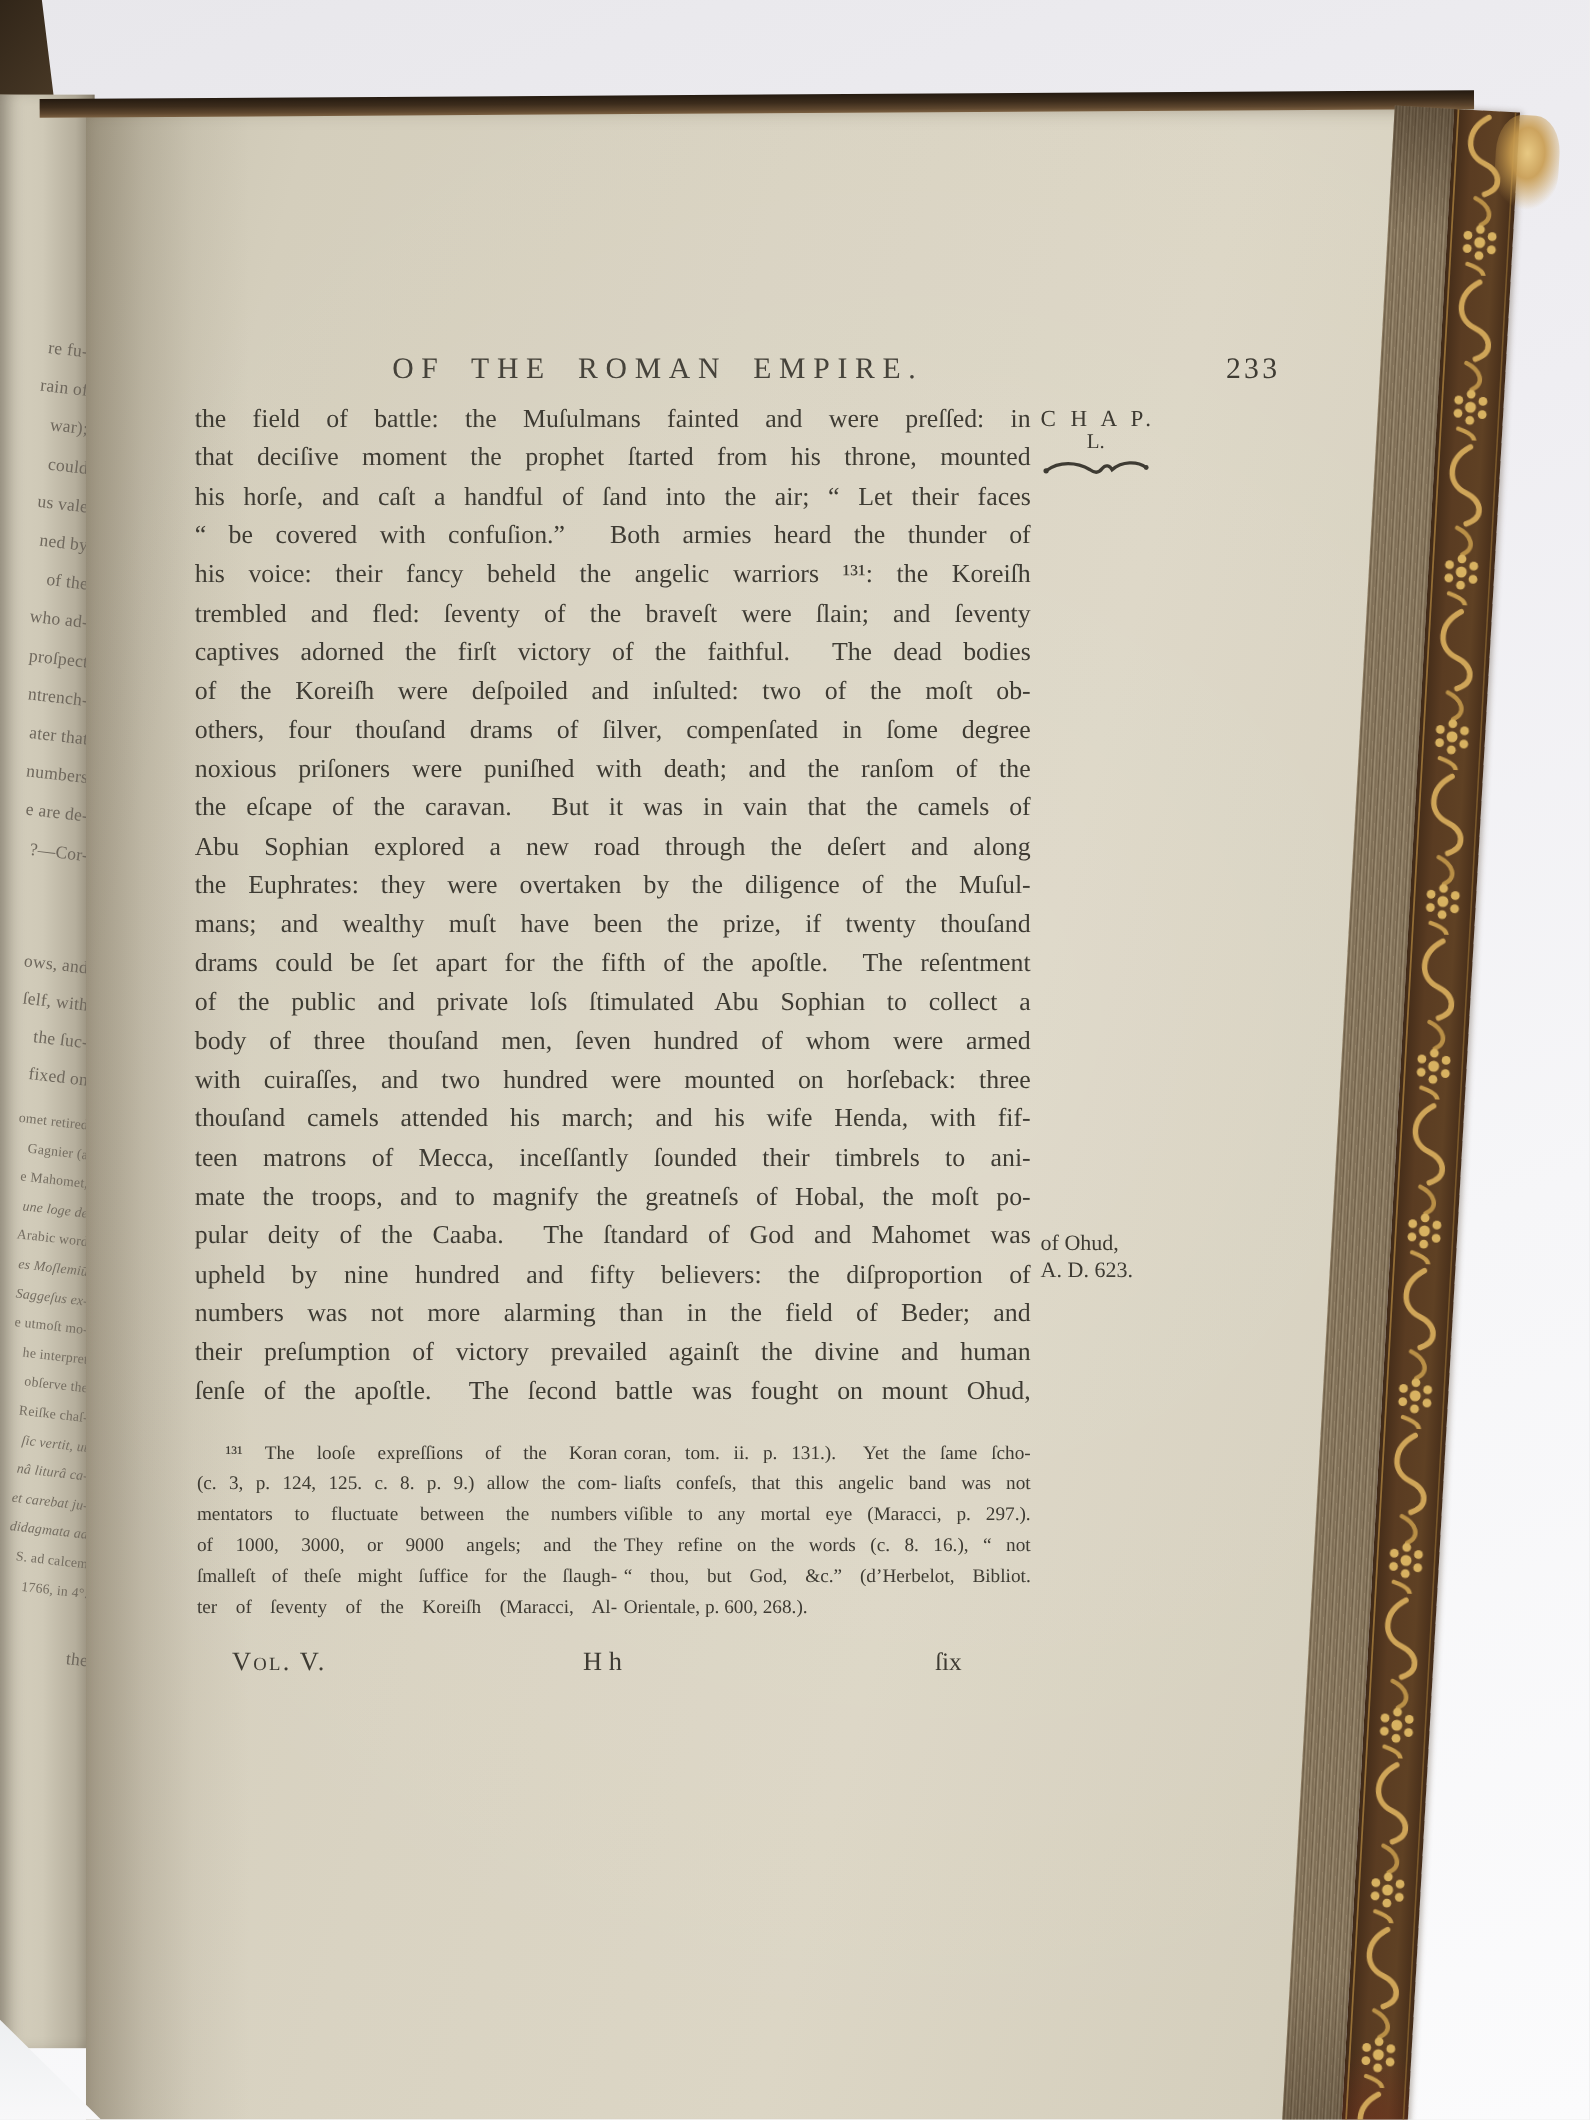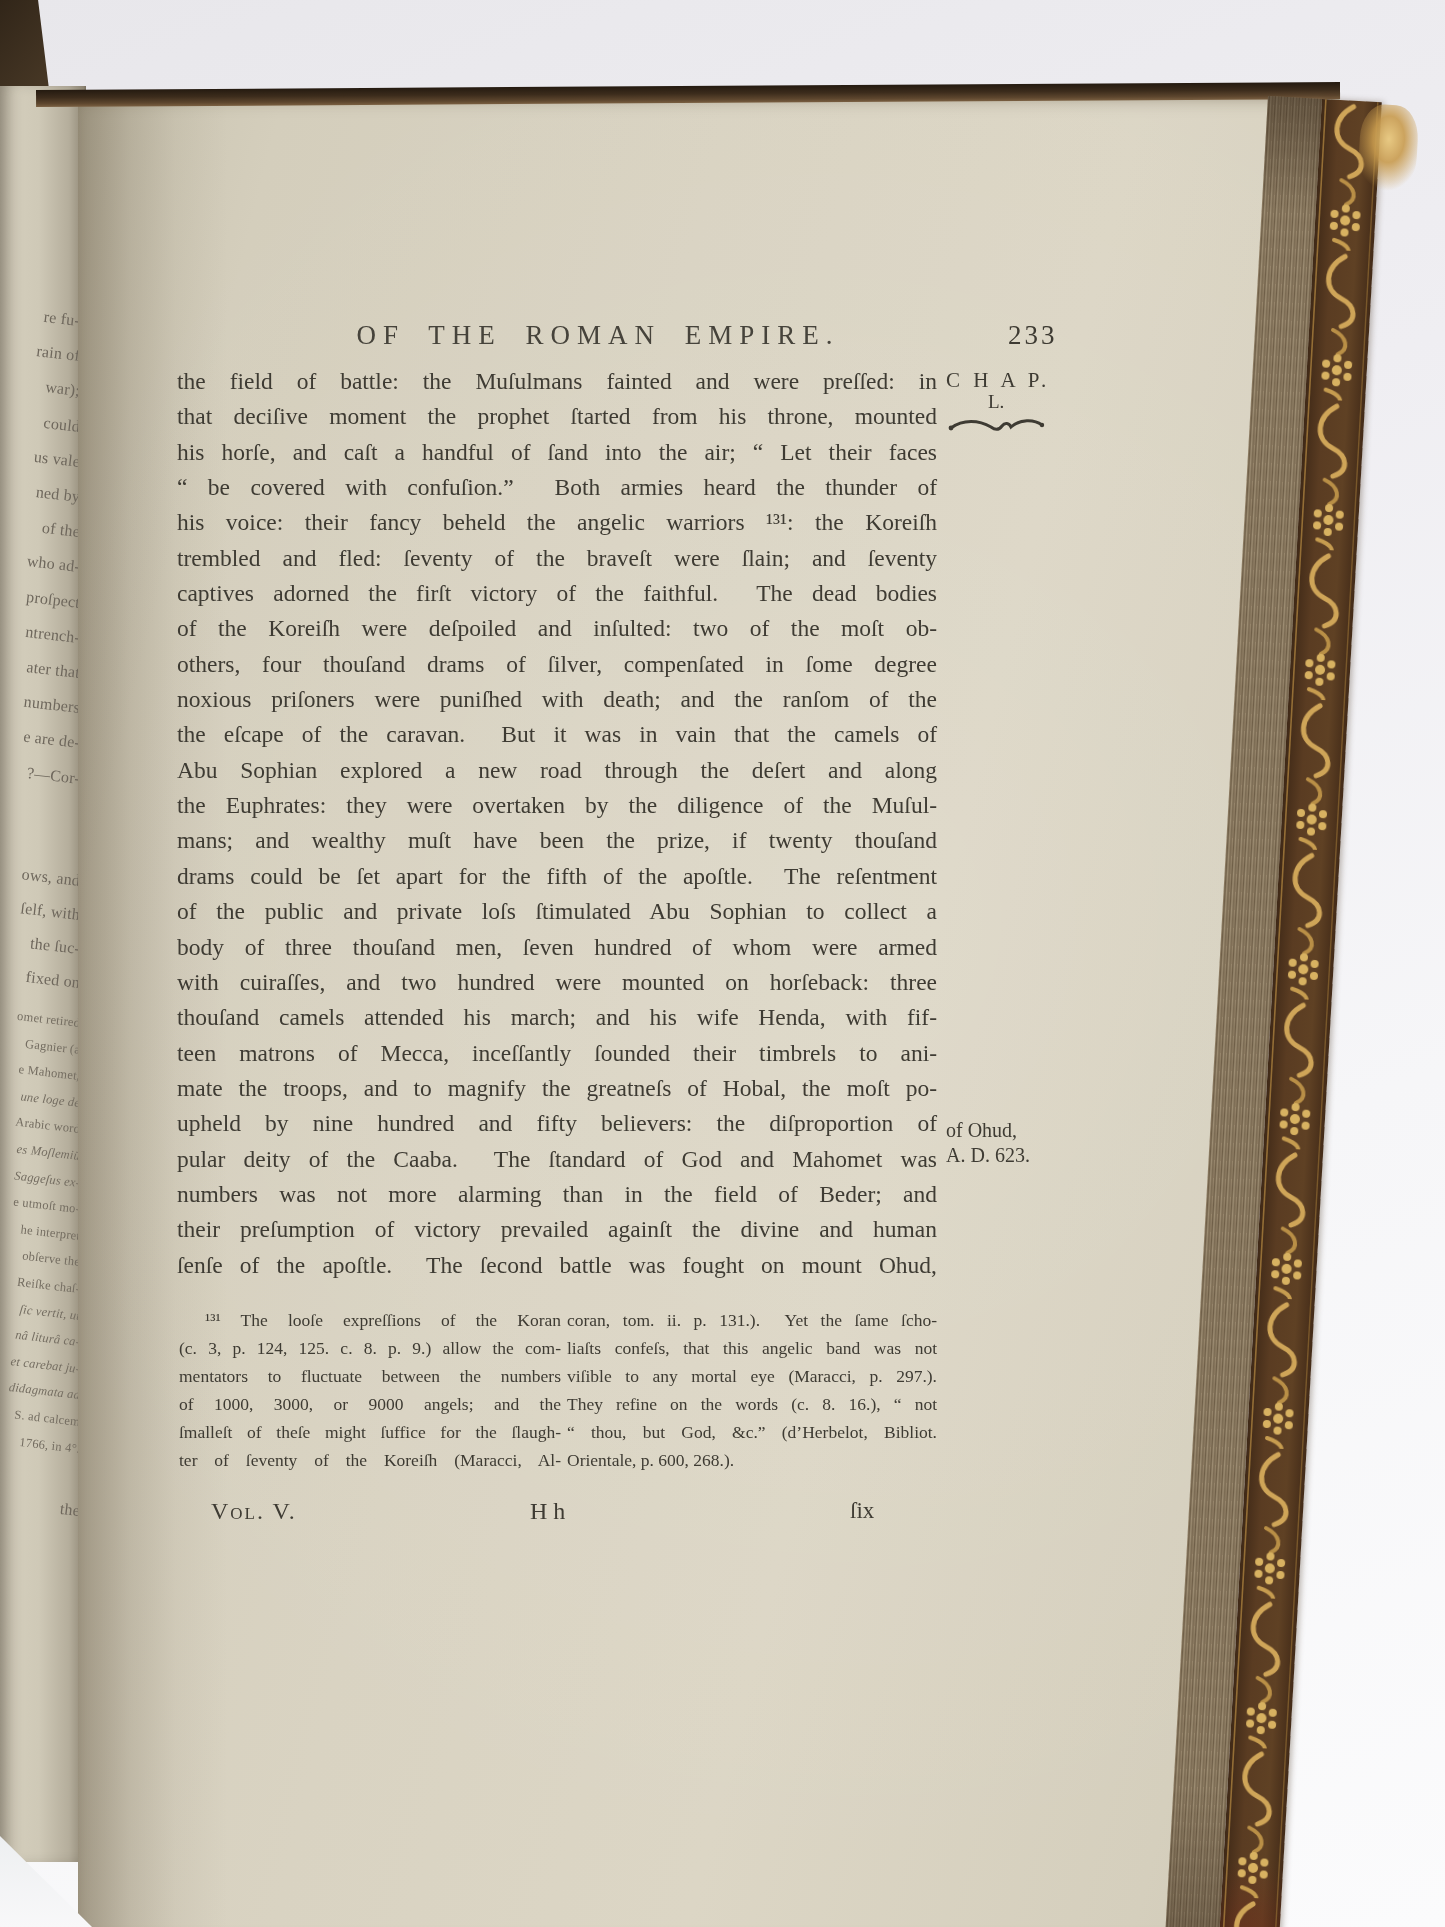--- a/index.html
+++ b/index.html
@@ -55,21 +55,21 @@
   .gutter-shadow{
     position:absolute;left:0;top:0;width:150px;height:100%;
     background:linear-gradient(90deg,rgba(85,72,50,.42) 0%,rgba(85,72,50,.18) 35%,rgba(85,72,50,.06) 65%,rgba(85,72,50,0) 100%);
     pointer-events:none;
   }
   
   .running-header{
     position:absolute;left:180px;top:224px;width:680px;text-align:center;
     font-size:27px;letter-spacing:7px;word-spacing:10px;color:#46433b;white-space:nowrap;
   }
-  .page-number{position:absolute;left:930px;top:224px;width:120px;text-align:left;font-size:27px;letter-spacing:3px;}
+  .page-number{position:absolute;left:966px;top:224px;width:120px;text-align:right;font-size:27px;letter-spacing:3px;}
   .margin-chap{position:absolute;left:868px;top:272px;width:150px;text-align:left;}
   .chap-line1{font-size:21px;letter-spacing:4px;white-space:nowrap;}
   .chap-line2{font-size:19px;margin-left:42px;margin-top:-2px;}
   .chap-brace{margin-left:2px;margin-top:2px;display:block;}
   .margin-event{position:absolute;left:868px;top:1022px;width:160px;font-size:20px;line-height:25px;}
   .body-lines{position:absolute;left:99px;top:272px;width:760px;}
   .body-line{
     height:35.35px;font-size:23.5px;text-align:justify;text-align-last:justify;
     white-space:pre-wrap;word-spacing:1px;overflow:visible;
   }
@@ -187,22 +187,22 @@
         <div class="body-line">Abu Sophian explored a new road through the deſert and along</div>
         <div class="body-line">the Euphrates: they were overtaken by the diligence of the Muſul-</div>
         <div class="body-line">mans; and wealthy muſt have been the prize, if twenty thouſand</div>
         <div class="body-line">drams could be ſet apart for the fifth of the apoſtle.  The reſentment</div>
         <div class="body-line">of the public and private loſs ſtimulated Abu Sophian to collect a</div>
         <div class="body-line">body of three thouſand men, ſeven hundred of whom were armed</div>
         <div class="body-line">with cuiraſſes, and two hundred were mounted on horſeback: three</div>
         <div class="body-line">thouſand camels attended his march; and his wife Henda, with fif-</div>
         <div class="body-line">teen matrons of Mecca, inceſſantly ſounded their timbrels to ani-</div>
         <div class="body-line">mate the troops, and to magnify the greatneſs of Hobal, the moſt po-</div>
+        <div class="body-line">pular deity of the Caaba.  The ſtandard of God and Mahomet was</div>
         <div class="body-line">upheld by nine hundred and fifty believers: the diſproportion of</div>
-        <div class="body-line">pular deity of the Caaba.  The ſtandard of God and Mahomet was</div>
         <div class="body-line">numbers was not more alarming than in the field of Beder; and</div>
         <div class="body-line">their preſumption of victory prevailed againſt the divine and human</div>
         <div class="body-line">ſenſe of the apoſtle.  The ſecond battle was fought on mount Ohud,</div>
       </div>
 
     <div class="margin-event">
       <div>of Ohud,</div>
       <div>A. D. 623.</div>
     </div>
 

